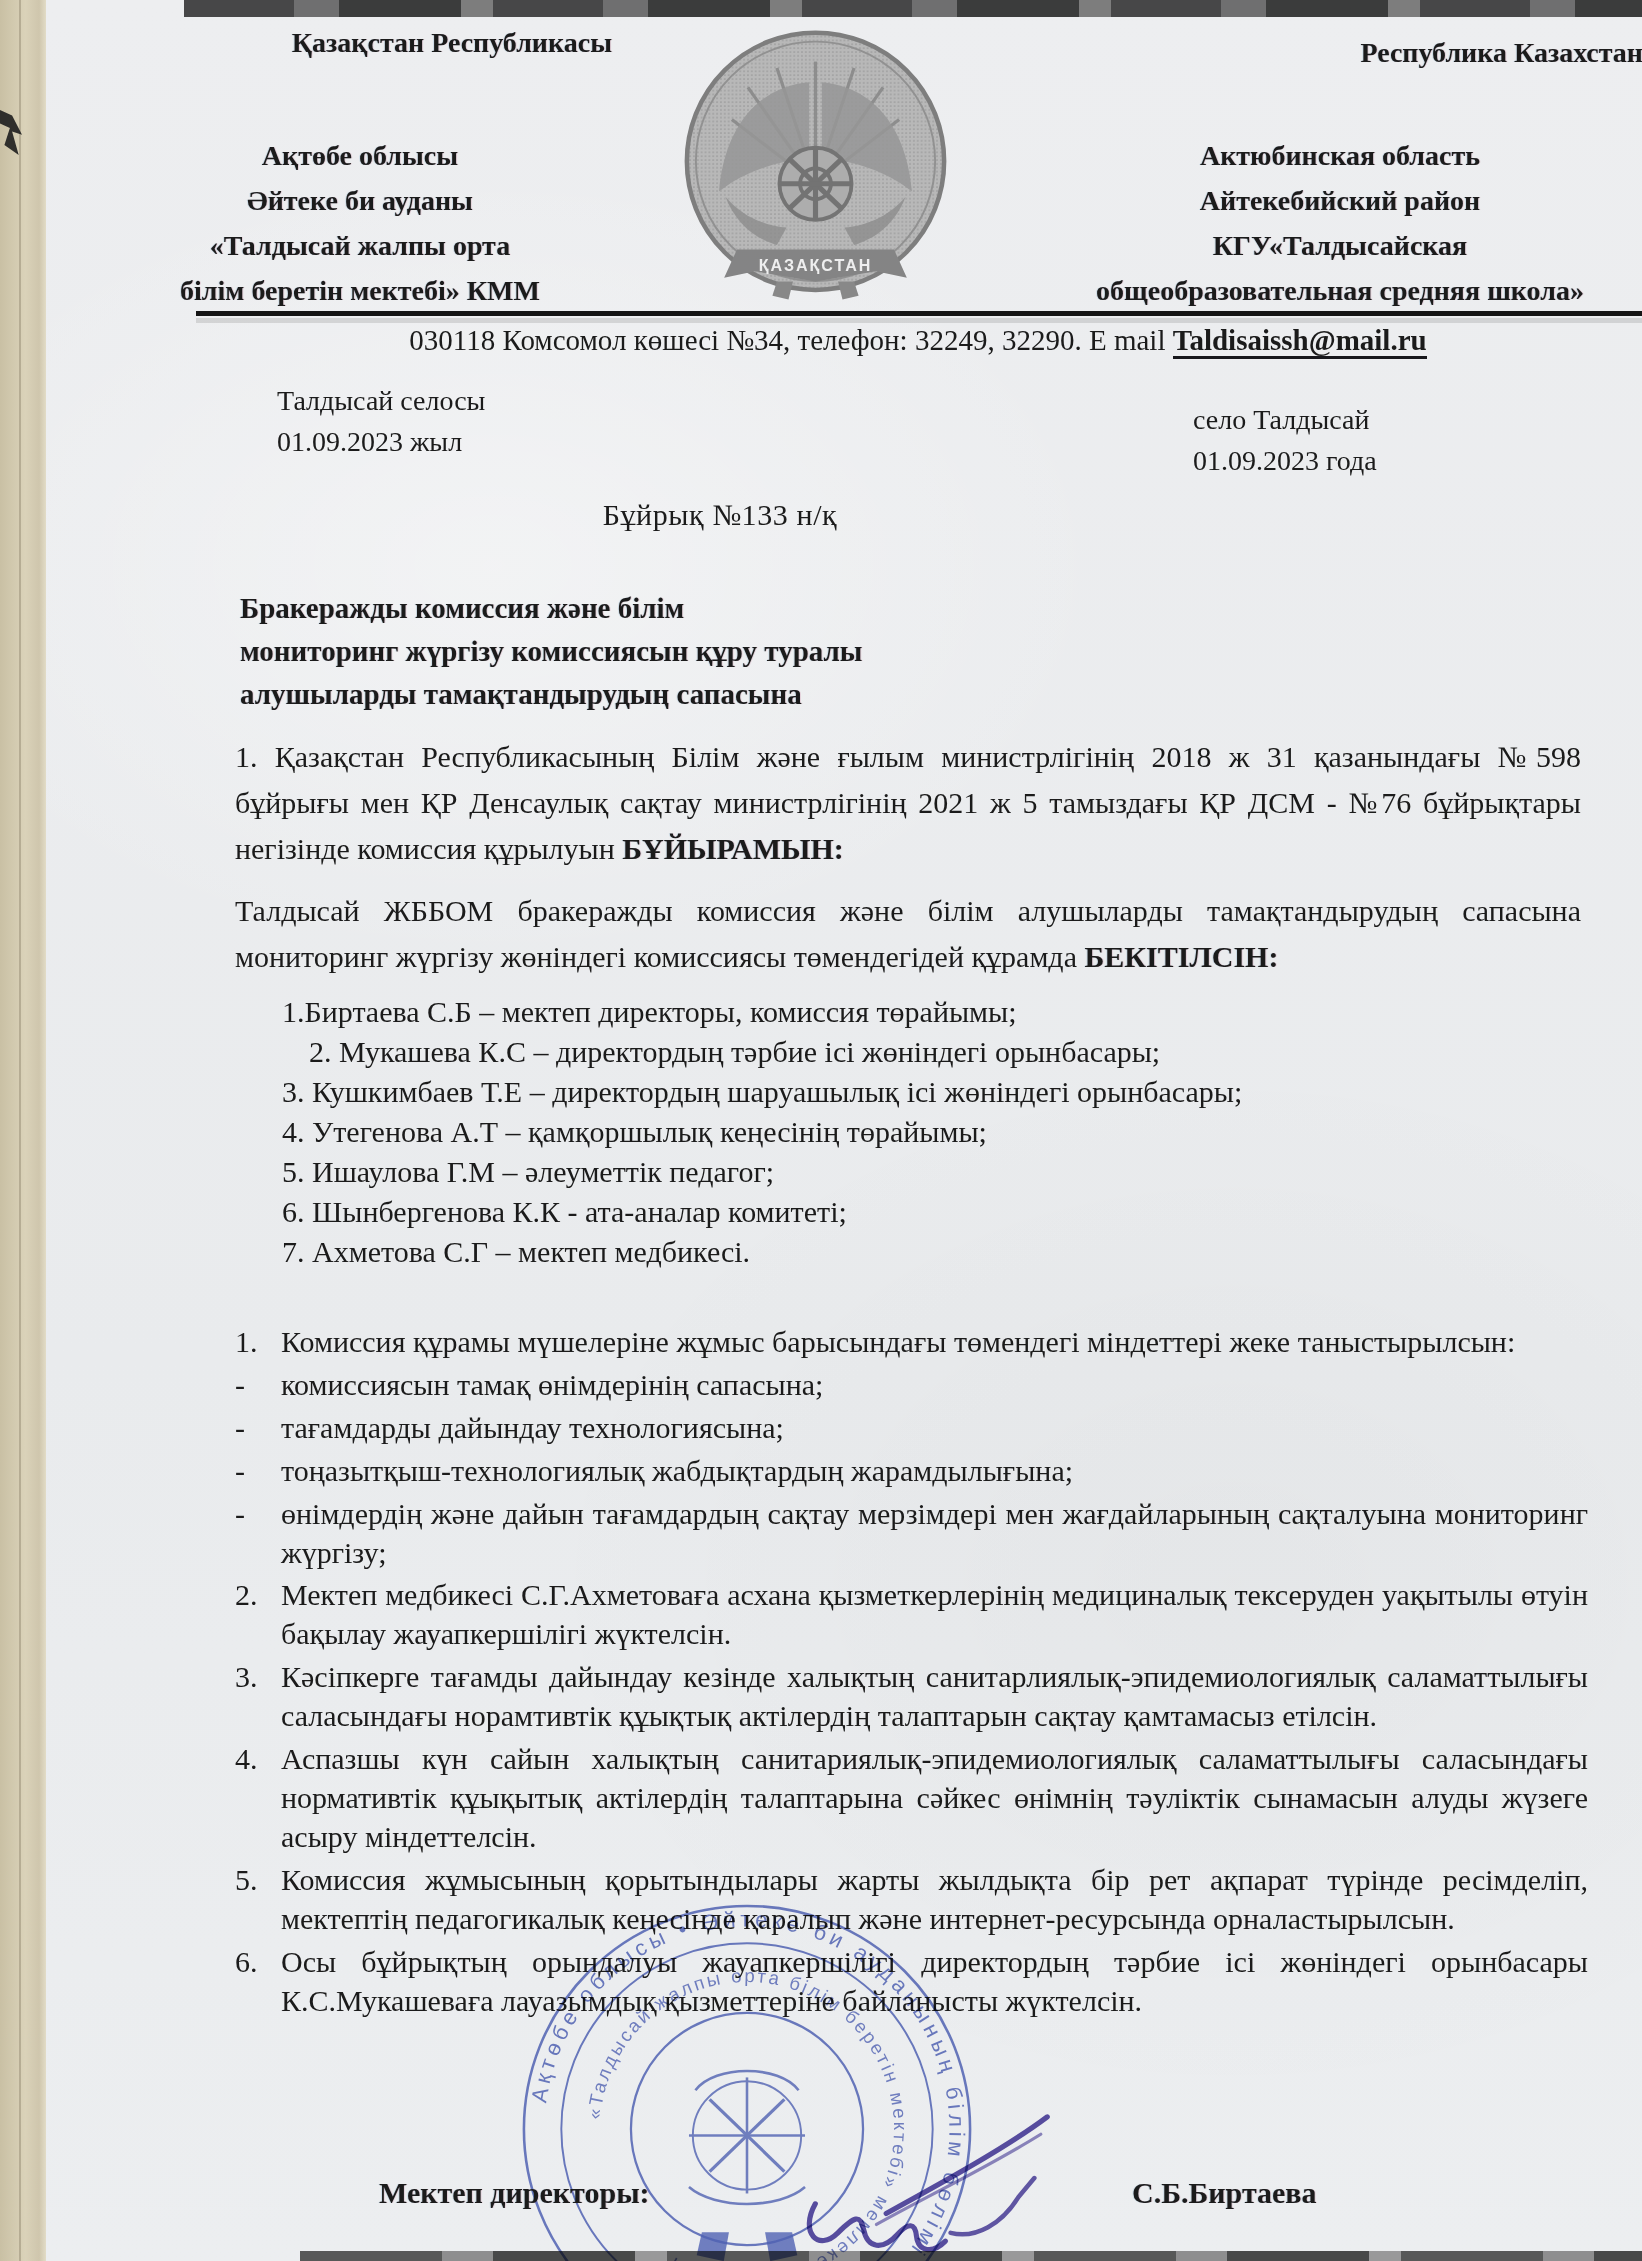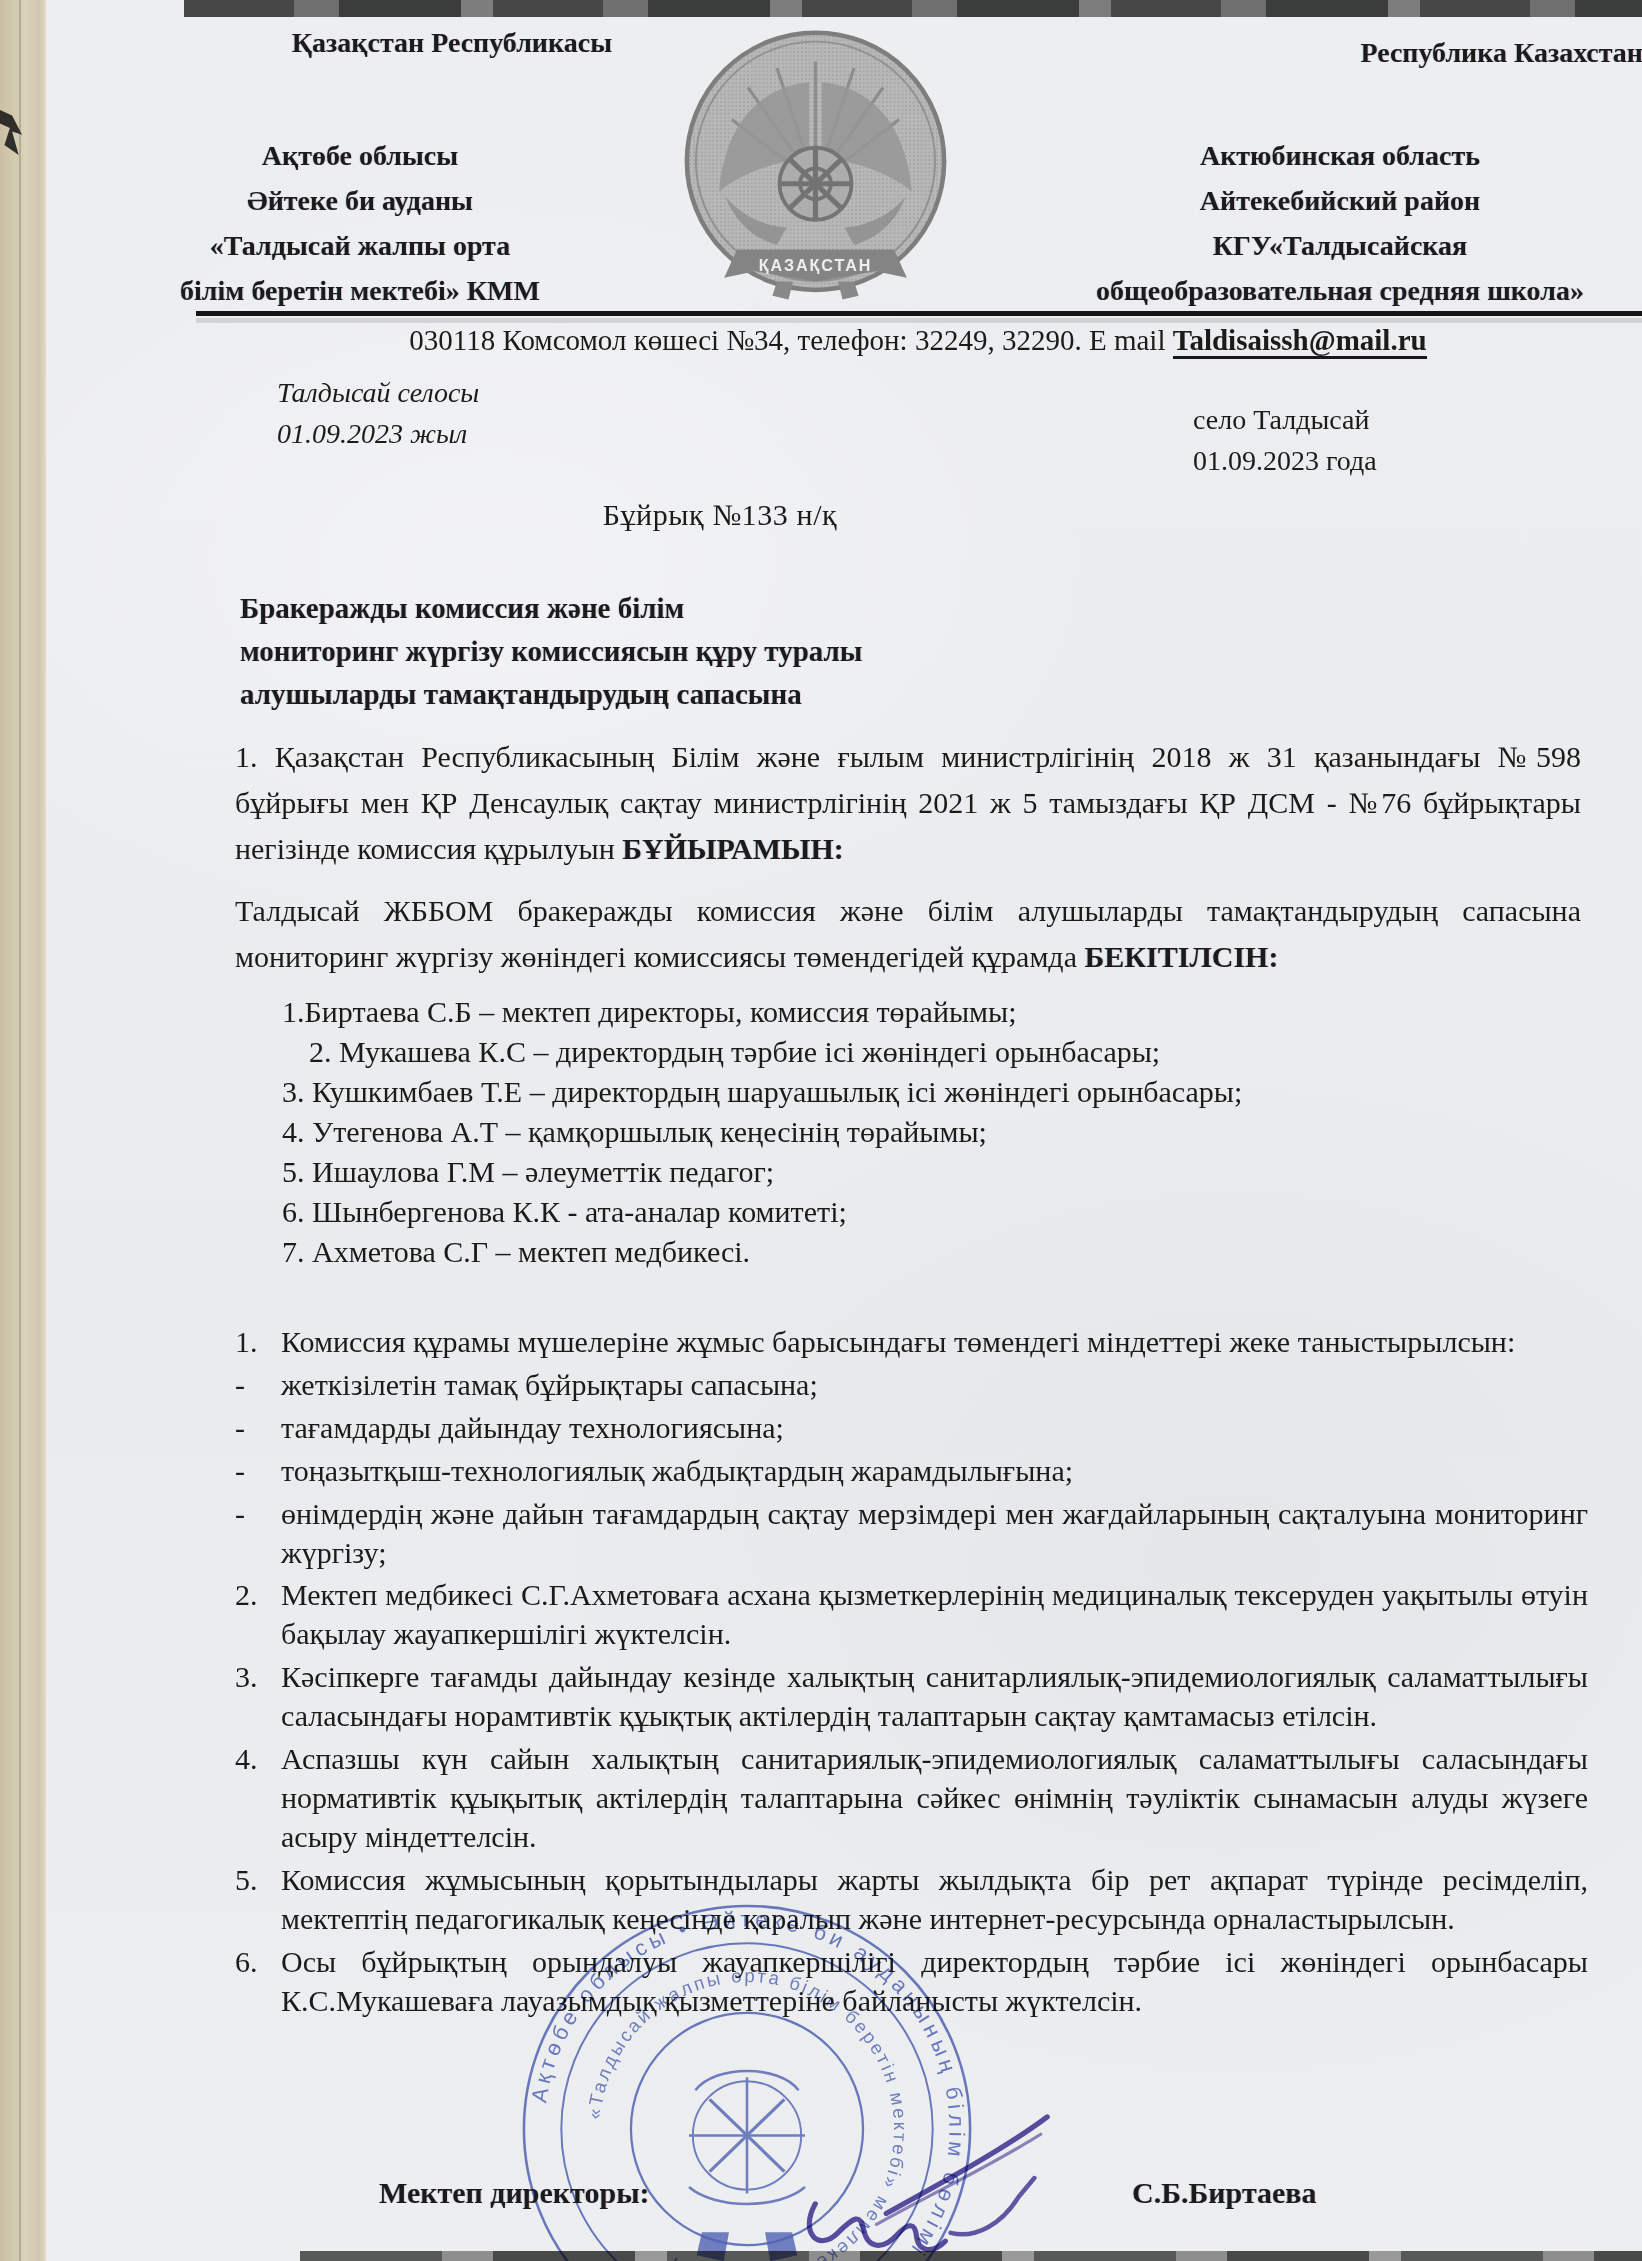--- a/index.html
+++ b/index.html
@@ -110,21 +110,21 @@
     <div>Айтекебийский район</div>
     <div>КГУ«Талдысайская</div>
     <div style="white-space:nowrap;">общеобразовательная средняя школа»</div>
   </div>
 
   <div class="abs rule"></div>
   <div class="abs address">
     <span>030118 Комсомол көшесі №34, телефон: 32249, 32290. E mail </span><span class="email">Taldisaissh@mail.ru</span>
   </div>
 
-  <div class="abs dl" style="top:372px;left:277px;font-style:italic;">
+  <div class="abs dl" style="top:380px;left:277px;">
     <div>Талдысай селосы</div>
     <div>01.09.2023 жыл</div>
   </div>
   <div class="abs dl" style="top:399px;left:1193px;">
     <div>село Талдысай</div>
     <div>01.09.2023 года</div>
   </div>
 
   <div class="abs title">Бұйрық №133  н/қ</div>
 
@@ -154,21 +154,21 @@
     <div class="member-line">7. Ахметова С.Г – мектеп медбикесі.</div>
   </div>
 
   <div class="abs resolutions">
     <div class="res-row">
       <div class="res-marker">1.</div>
       <div class="res-text">Комиссия құрамы мүшелеріне жұмыс барысындағы төмендегі міндеттері жеке таныстырылсын:</div>
     </div>
     <div class="res-row">
       <div class="res-marker">-</div>
-      <div class="res-text">жеткізілетін тамақ бұйрықтары сапасына;</div>
+      <div class="res-text">комиссиясын тамақ өнімдерінің сапасына;</div>
     </div>
     <div class="res-row">
       <div class="res-marker">-</div>
       <div class="res-text">тағамдарды дайындау технологиясына;</div>
     </div>
     <div class="res-row">
       <div class="res-marker">-</div>
       <div class="res-text">тоңазытқыш-технологиялық жабдықтардың жарамдылығына;</div>
     </div>
     <div class="res-row">

